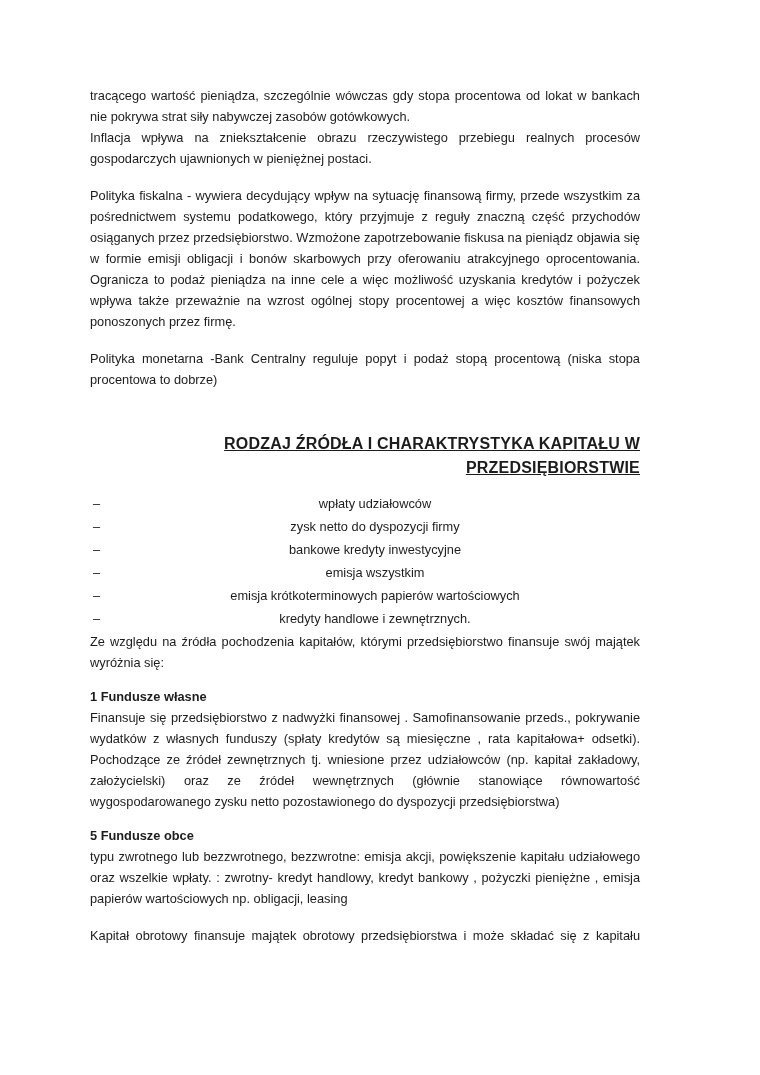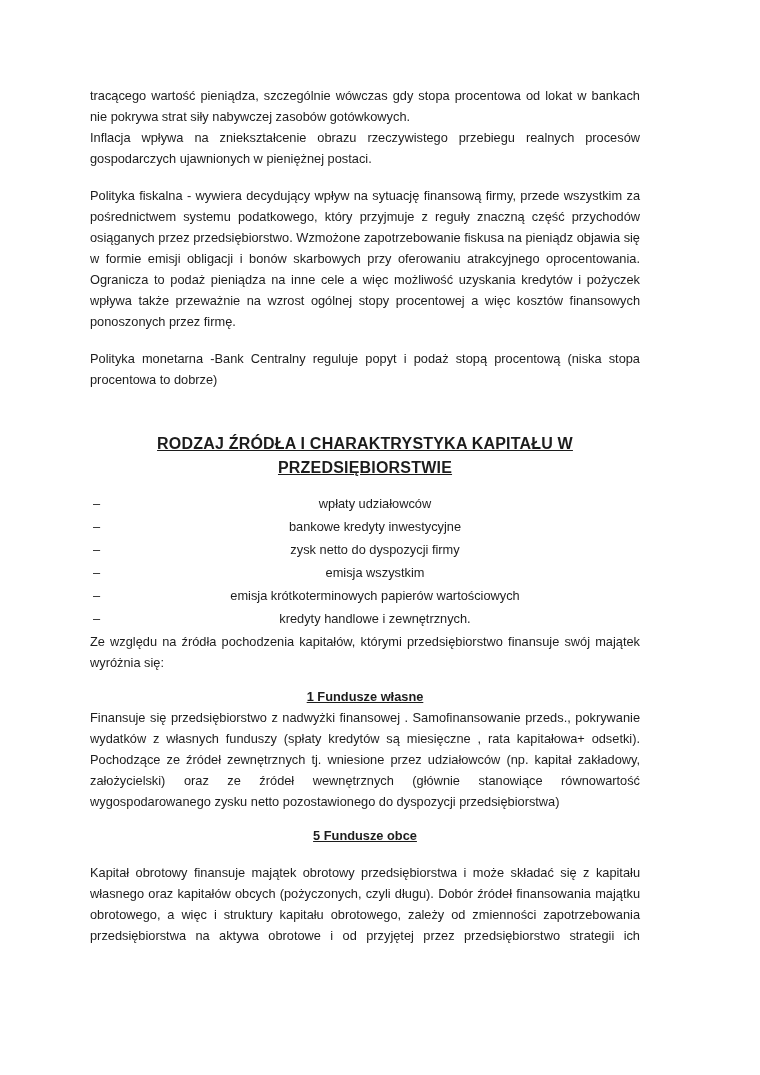--- a/index.html
+++ b/index.html
@@ -18,71 +18,72 @@
   }
   p { margin: 0; text-align: justify; }
   .bold { font-weight: normal; }
   .gap-para { margin-top: 16px; }
   .doc-heading {
     margin-top: 42px;
     font-size: 16px;
     font-weight: bold;
     line-height: 24px;
     text-decoration: underline;
-    text-align: center;
+    text-align: right;
     letter-spacing: 0.2px;
   }
   ul.dash-list {
     list-style: none;
     margin: 13px 0 0 0;
     padding: 0;
   }
   ul.dash-list li {
     position: relative;
     padding-left: 20px;
     line-height: 21px;
     margin-bottom: 2px;
     text-align: center;
   }
   ul.dash-list li::before {
     content: "\2013";
     position: absolute;
     left: 3px;
     top: 0;
   }
-  .subhead { margin-top: 13px; font-weight: bold; text-align: center; text-decoration: underline; }
+  .subhead { margin-top: 13px; font-weight: bold; text-align: left; }
   .tight { margin-top: 0; }
 </style>
 </head>
 <body>
 
 <div class="page">
 
   <p>tracącego wartość pieniądza, szczególnie wówczas gdy stopa procentowa od lokat w bankach nie pokrywa strat siły nabywczej zasobów gotówkowych.</p>
   <p>Inflacja wpływa na zniekształcenie obrazu rzeczywistego przebiegu realnych procesów gospodarczych ujawnionych w pieniężnej postaci.</p>
 
   <p class="gap-para"><span class="bold">Polityka fiskalna - </span><span>wywiera decydujący wpływ na sytuację finansową firmy, przede wszystkim za pośrednictwem systemu podatkowego, który przyjmuje z reguły znaczną część przychodów osiąganych przez przedsiębiorstwo. Wzmożone zapotrzebowanie fiskusa na pieniądz objawia się w formie emisji obligacji i bonów skarbowych przy oferowaniu atrakcyjnego oprocentowania. Ogranicza to podaż pieniądza na inne cele a więc możliwość uzyskania kredytów i pożyczek wpływa także przeważnie na wzrost ogólnej stopy procentowej a więc kosztów finansowych ponoszonych przez firmę.</span></p>
 
   <p class="gap-para"><span class="bold">Polityka monetarna </span><span>-Bank Centralny reguluje popyt i podaż stopą procentową (niska stopa procentowa to dobrze)</span></p>
 
   <p class="doc-heading">RODZAJ ŹRÓDŁA I CHARAKTRYSTYKA KAPITAŁU W PRZEDSIĘBIORSTWIE</p>
 
   <ul class="dash-list">
     <li>wpłaty udziałowców</li>
+    <li>zysk netto do dyspozycji firmy</li>
     <li>bankowe kredyty inwestycyjne</li>
-    <li>zysk netto do dyspozycji firmy</li>
     <li>emisja wszystkim</li>
     <li>emisja krótkoterminowych papierów wartościowych</li>
     <li>kredyty handlowe i zewnętrznych.</li>
   </ul>
 
   <p class="tight">Ze względu na źródła pochodzenia kapitałów, którymi przedsiębiorstwo finansuje swój majątek wyróżnia się:</p>
 
   <p class="subhead">1 Fundusze własne</p>
   <p>Finansuje się przedsiębiorstwo z nadwyżki finansowej . Samofinansowanie przeds., pokrywanie wydatków z własnych funduszy (spłaty kredytów są miesięczne , rata kapitałowa+ odsetki). Pochodzące ze źródeł zewnętrznych tj. wniesione przez udziałowców (np. kapitał zakładowy, założycielski) oraz ze źródeł wewnętrznych (głównie stanowiące równowartość wygospodarowanego zysku netto pozostawionego do dyspozycji przedsiębiorstwa)</p>
 
   <p class="subhead">5 Fundusze obce</p>
+  <p>typu zwrotnego lub bezzwrotnego, bezzwrotne: emisja akcji, powiększenie kapitału udziałowego oraz wszelkie wpłaty. : zwrotny- kredyt handlowy, kredyt bankowy , pożyczki pieniężne , emisja papierów wartościowych np. obligacji, leasing</p>
 
   <p class="gap-para"><span class="bold">Kapitał obrotowy finansuje </span><span>majątek obrotowy przedsiębiorstwa i może składać się z kapitału własnego oraz kapitałów obcych (pożyczonych, czyli długu). Dobór źródeł finansowania majątku obrotowego, a więc i struktury kapitału obrotowego, zależy od zmienności zapotrzebowania przedsiębiorstwa na aktywa obrotowe i od przyjętej przez przedsiębiorstwo strategii ich finansowania.</span></p>
 
   <p class="gap-para">Zasadniczą substancją  kapitałów powinny być jej kapitały własne na które składają się:</p>
 
 </div>
 
 </body></html>

